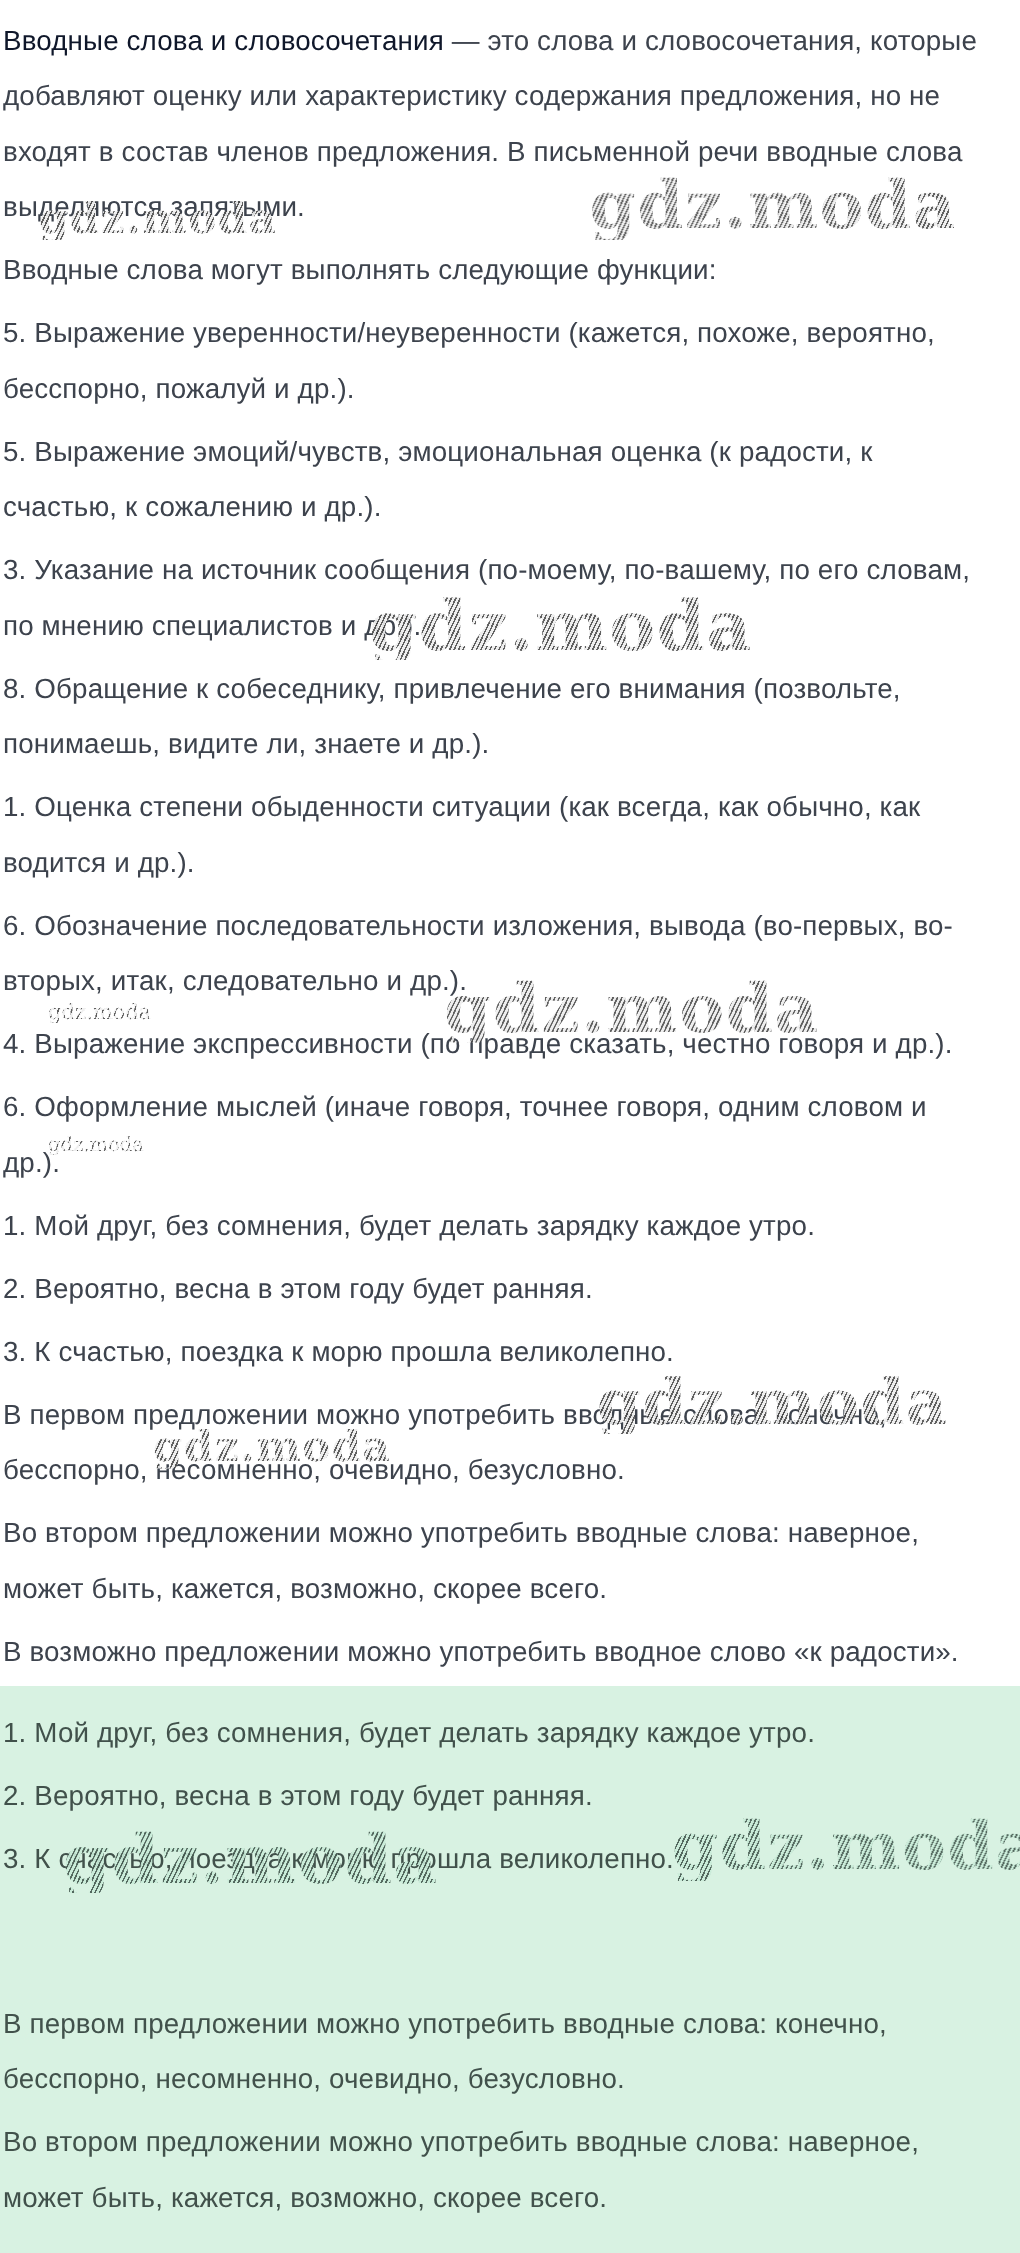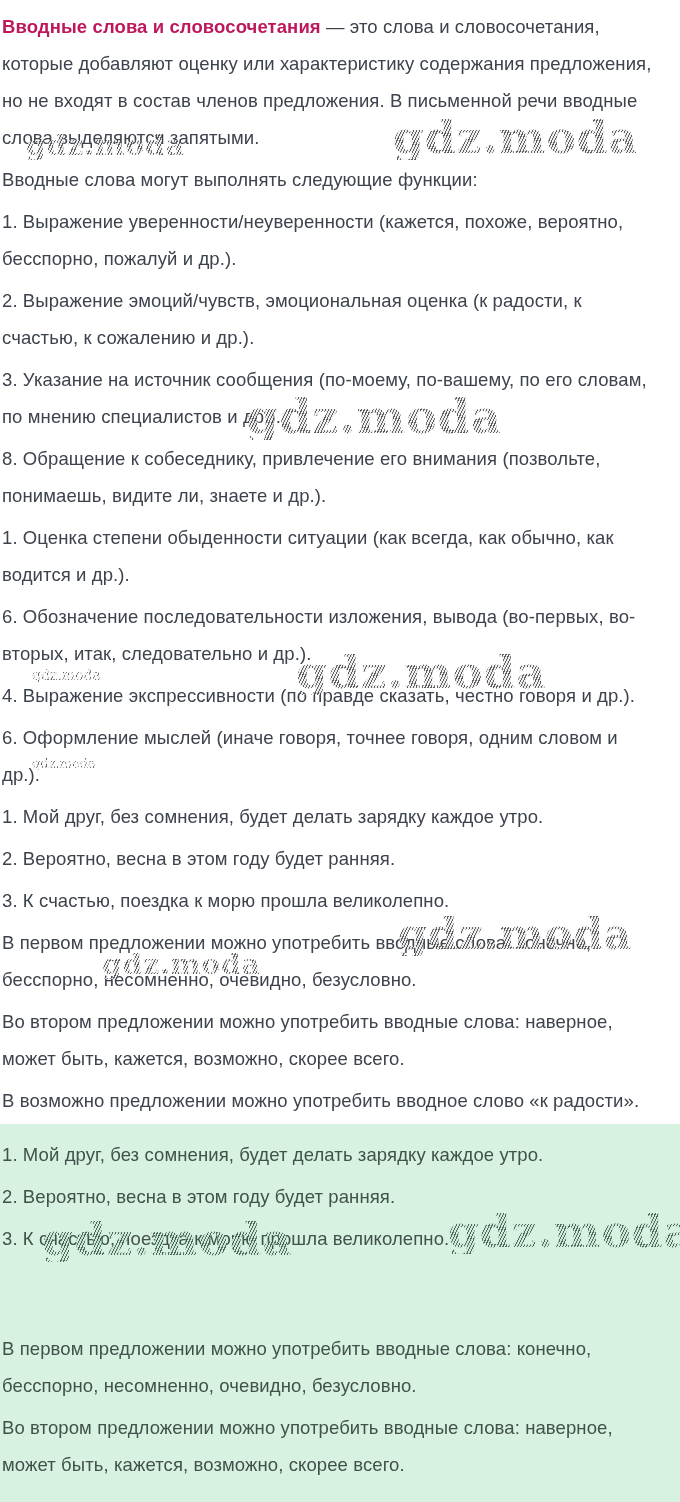--- a/index.html
+++ b/index.html
@@ -11,21 +11,21 @@
     font-family:"Liberation Sans", sans-serif;
     color:#3d434d;
   }
   .content {
     padding:8px 22px 0 2px;
     font-size:18.5px;
     line-height:37px;
     letter-spacing:0.1px;
   }
   .content p, .answer p { margin:0 0 5px 0; }
-  .term { font-weight:bold; color:#be185d; }
+  .term { font-weight:normal; color:#0f172a; }
   .answer {
     background:#d8f2e2;
     color:#41514b;
     padding:12px 22px 20px 2px;
     font-size:18.5px;
     line-height:37px;
     letter-spacing:0.1px;
   }
   .answer .wm-gap { height:68px; }
 
@@ -66,22 +66,22 @@
 </head>
 <body>
 
 <div class="page">
 
   <div class="content">
     <p><span class="term">Вводные слова и словосочетания</span><span> — это слова и словосочетания, которые добавляют оценку или характеристику содержания предложения, но не входят в состав членов предложения. В письменной речи вводные слова выделяются запятыми.</span></p>
 
     <p>Вводные слова могут выполнять следующие функции:</p>
 
-    <p>1. Выражение уверенности/неуверенности (кажется, похоже, вероятно, бесспорно, пожалуй и др.).</p>
-    <p>2. Выражение эмоций/чувств, эмоциональная оценка (к радости, к счастью, к сожалению и др.).</p>
+    <p>5. Выражение уверенности/неуверенности (кажется, похоже, вероятно, бесспорно, пожалуй и др.).</p>
+    <p>5. Выражение эмоций/чувств, эмоциональная оценка (к радости, к счастью, к сожалению и др.).</p>
     <p>3. Указание на источник сообщения (по-моему, по-вашему, по его словам, по мнению специалистов и др.).</p>
     <p>8. Обращение к собеседнику, привлечение его внимания (позвольте, понимаешь, видите ли, знаете и др.).</p>
     <p>1. Оценка степени обыденности ситуации (как всегда, как обычно, как водится и др.).</p>
     <p>6. Обозначение последовательности изложения, вывода (во-первых, во-вторых, итак, следовательно и др.).</p>
     <p>4. Выражение экспрессивности (по правде сказать, честно говоря и др.).</p>
     <p>6. Оформление мыслей (иначе говоря, точнее говоря, одним словом и др.).</p>
 
     <p>1. Мой друг, без сомнения, будет делать зарядку каждое утро.</p>
     <p>2. Вероятно, весна в этом году будет ранняя.</p>
     <p>3. К счастью, поездка к морю прошла великолепно.</p>

